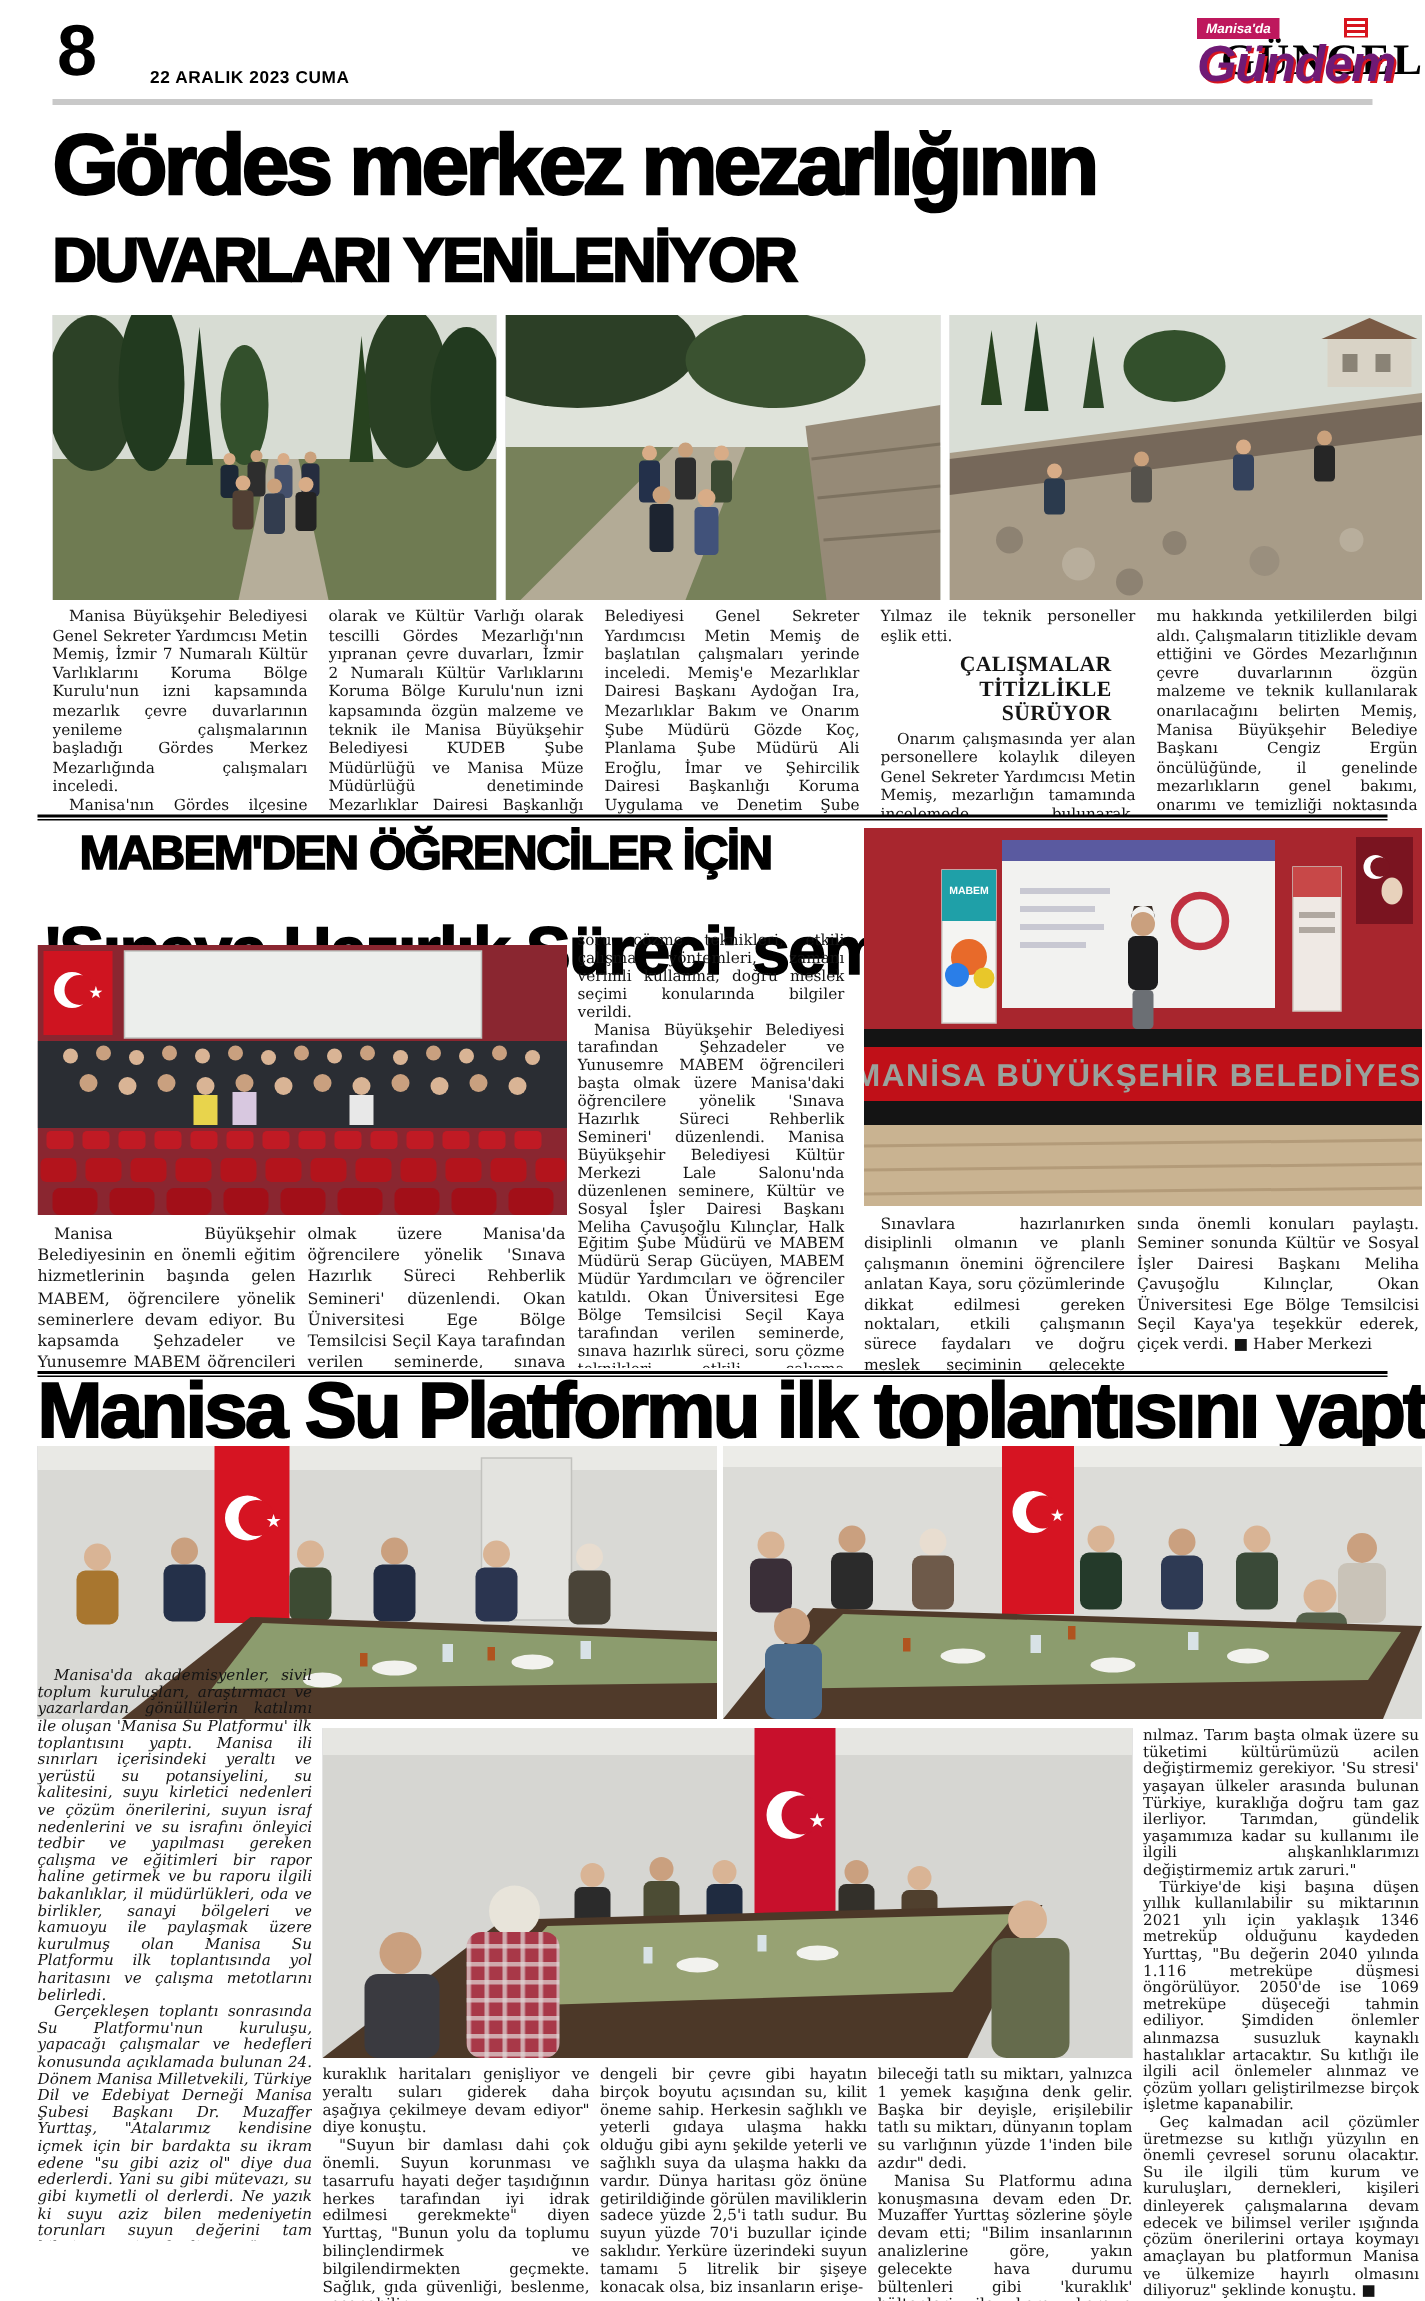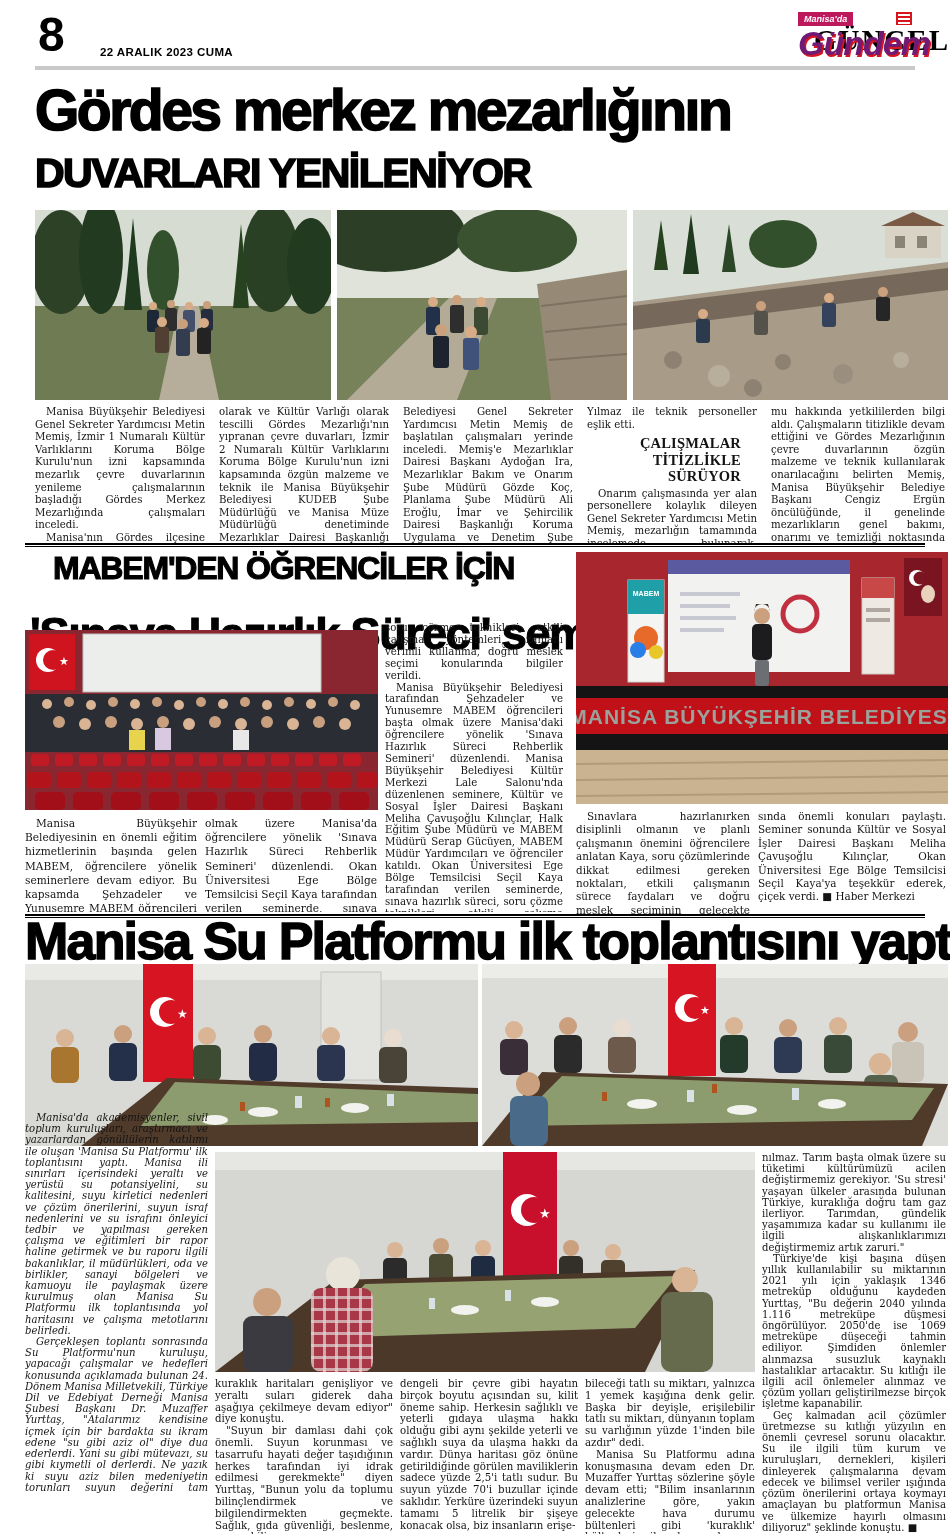--- a/index.html
+++ b/index.html
@@ -147,21 +147,21 @@
           <rect x="121" y="101" width="14" height="24" rx="3" fill="#55524c"></rect>
         <circle cx="196" cy="88" r="5" fill="#d8ac87"></circle>
           <rect x="189" y="93" width="14" height="24" rx="3" fill="#34425c"></rect>
         <circle cx="250" cy="82" r="5" fill="#caa17c"></circle>
           <rect x="243" y="87" width="14" height="24" rx="3" fill="#262626"></rect>
       </g>
     </svg>
   </div>
 
   <div class="col t1" style="left:35px;top:406px;width:170px;height:138px;">
-      <p class="para">Manisa Büyükşehir Belediyesi Genel Sekreter Yardımcısı Metin Memiş, İzmir 1 Numaralı Kültür Varlıklarını Koruma Bölge Kurulu'nun izni kapsamında mezarlık çevre duvarlarının yenileme çalışmalarının başladığı Gördes Merkez Mezarlığında çalışmaları inceledi.</p>
+      <p class="para">Manisa Büyükşehir Belediyesi Genel Sekreter Yardımcısı Metin Memiş, İzmir 7 Numaralı Kültür Varlıklarını Koruma Bölge Kurulu'nun izni kapsamında mezarlık çevre duvarlarının yenileme çalışmalarının başladığı Gördes Merkez Mezarlığında çalışmaları inceledi.</p>
       <p class="para">Manisa'nın Gördes ilçesine bağlı Atatürk Mahallesi sınırlarında yer alan 2. Derece Arkeolojik Sit Alanı</p>
     </div>
   <div class="col t1 cont" style="left:219px;top:406px;width:170px;height:138px;">
       <p class="para">olarak ve Kültür Varlığı olarak tescilli Gördes Mezarlığı'nın yıpranan çevre duvarları, İzmir 2 Numaralı Kültür Varlıklarını Koruma Bölge Kurulu'nun izni kapsamında özgün malzeme ve teknik ile Manisa Büyükşehir Belediyesi KUDEB Şube Müdürlüğü ve Manisa Müze Müdürlüğü denetiminde Mezarlıklar Dairesi Başkanlığı tarafından onarımına başlandı. Manisa Büyükşehir</p>
     </div>
   <div class="col t1 cont" style="left:403px;top:406px;width:170px;height:138px;">
       <p class="para">Belediyesi Genel Sekreter Yardımcısı Metin Memiş de başlatılan çalışmaları yerinde inceledi. Memiş'e Mezarlıklar Dairesi Başkanı Aydoğan Ira, Mezarlıklar Bakım ve Onarım Şube Müdürü Gözde Koç, Planlama Şube Müdürü Ali Eroğlu, İmar ve Şehircilik Dairesi Başkanlığı Koruma Uygulama ve Denetim Şube Müdürü Sevim Güngör, Muhtarlık Hizmetleri Gördes Şube Müdürü Hüseyin</p>
     </div>
   <div class="col t1 cont" style="left:587px;top:406px;width:170px;height:138px;">
     <p class="para">Yılmaz ile teknik personeller eşlik etti.</p>

